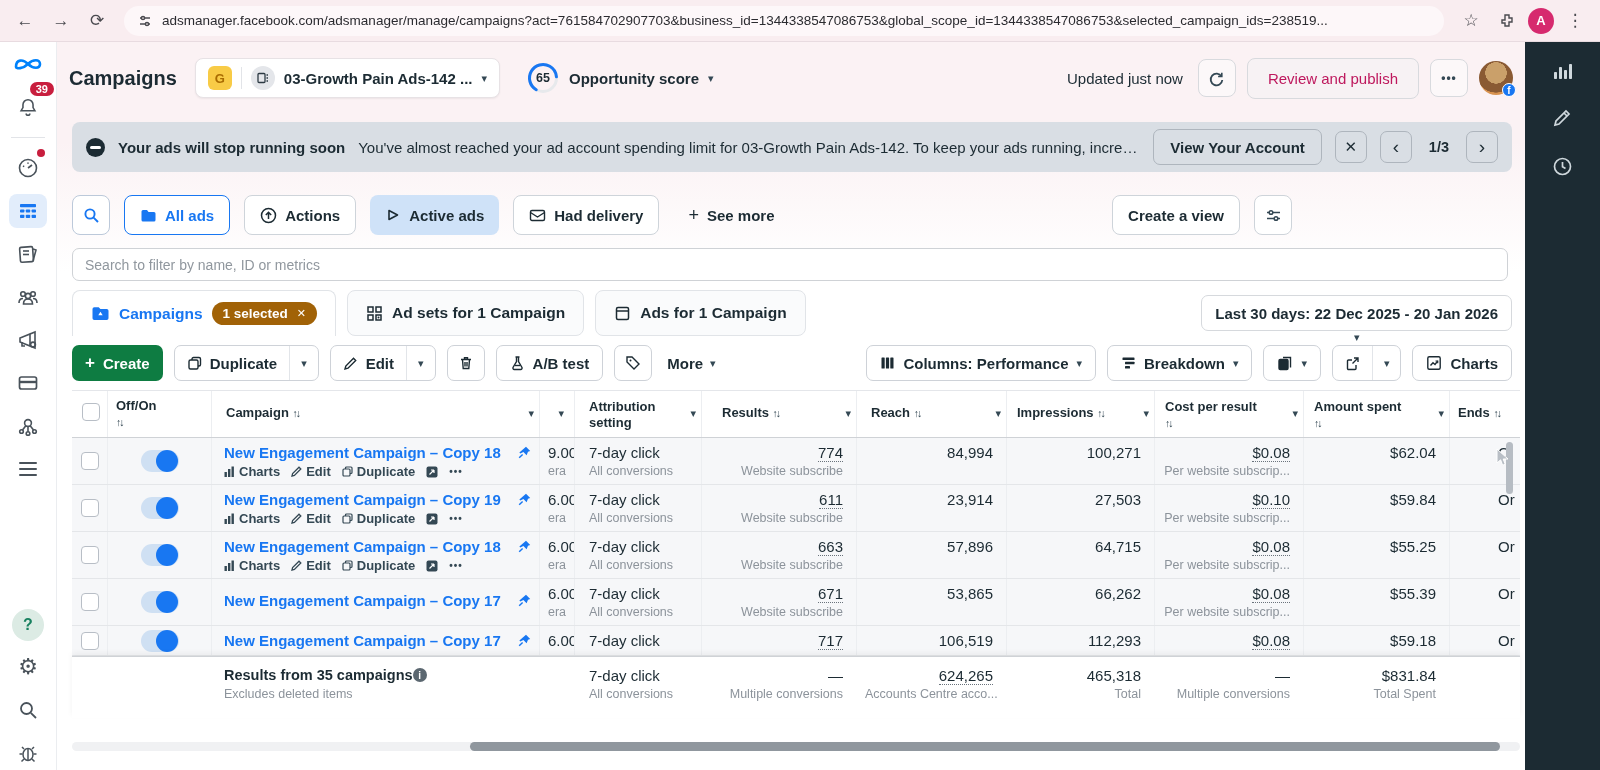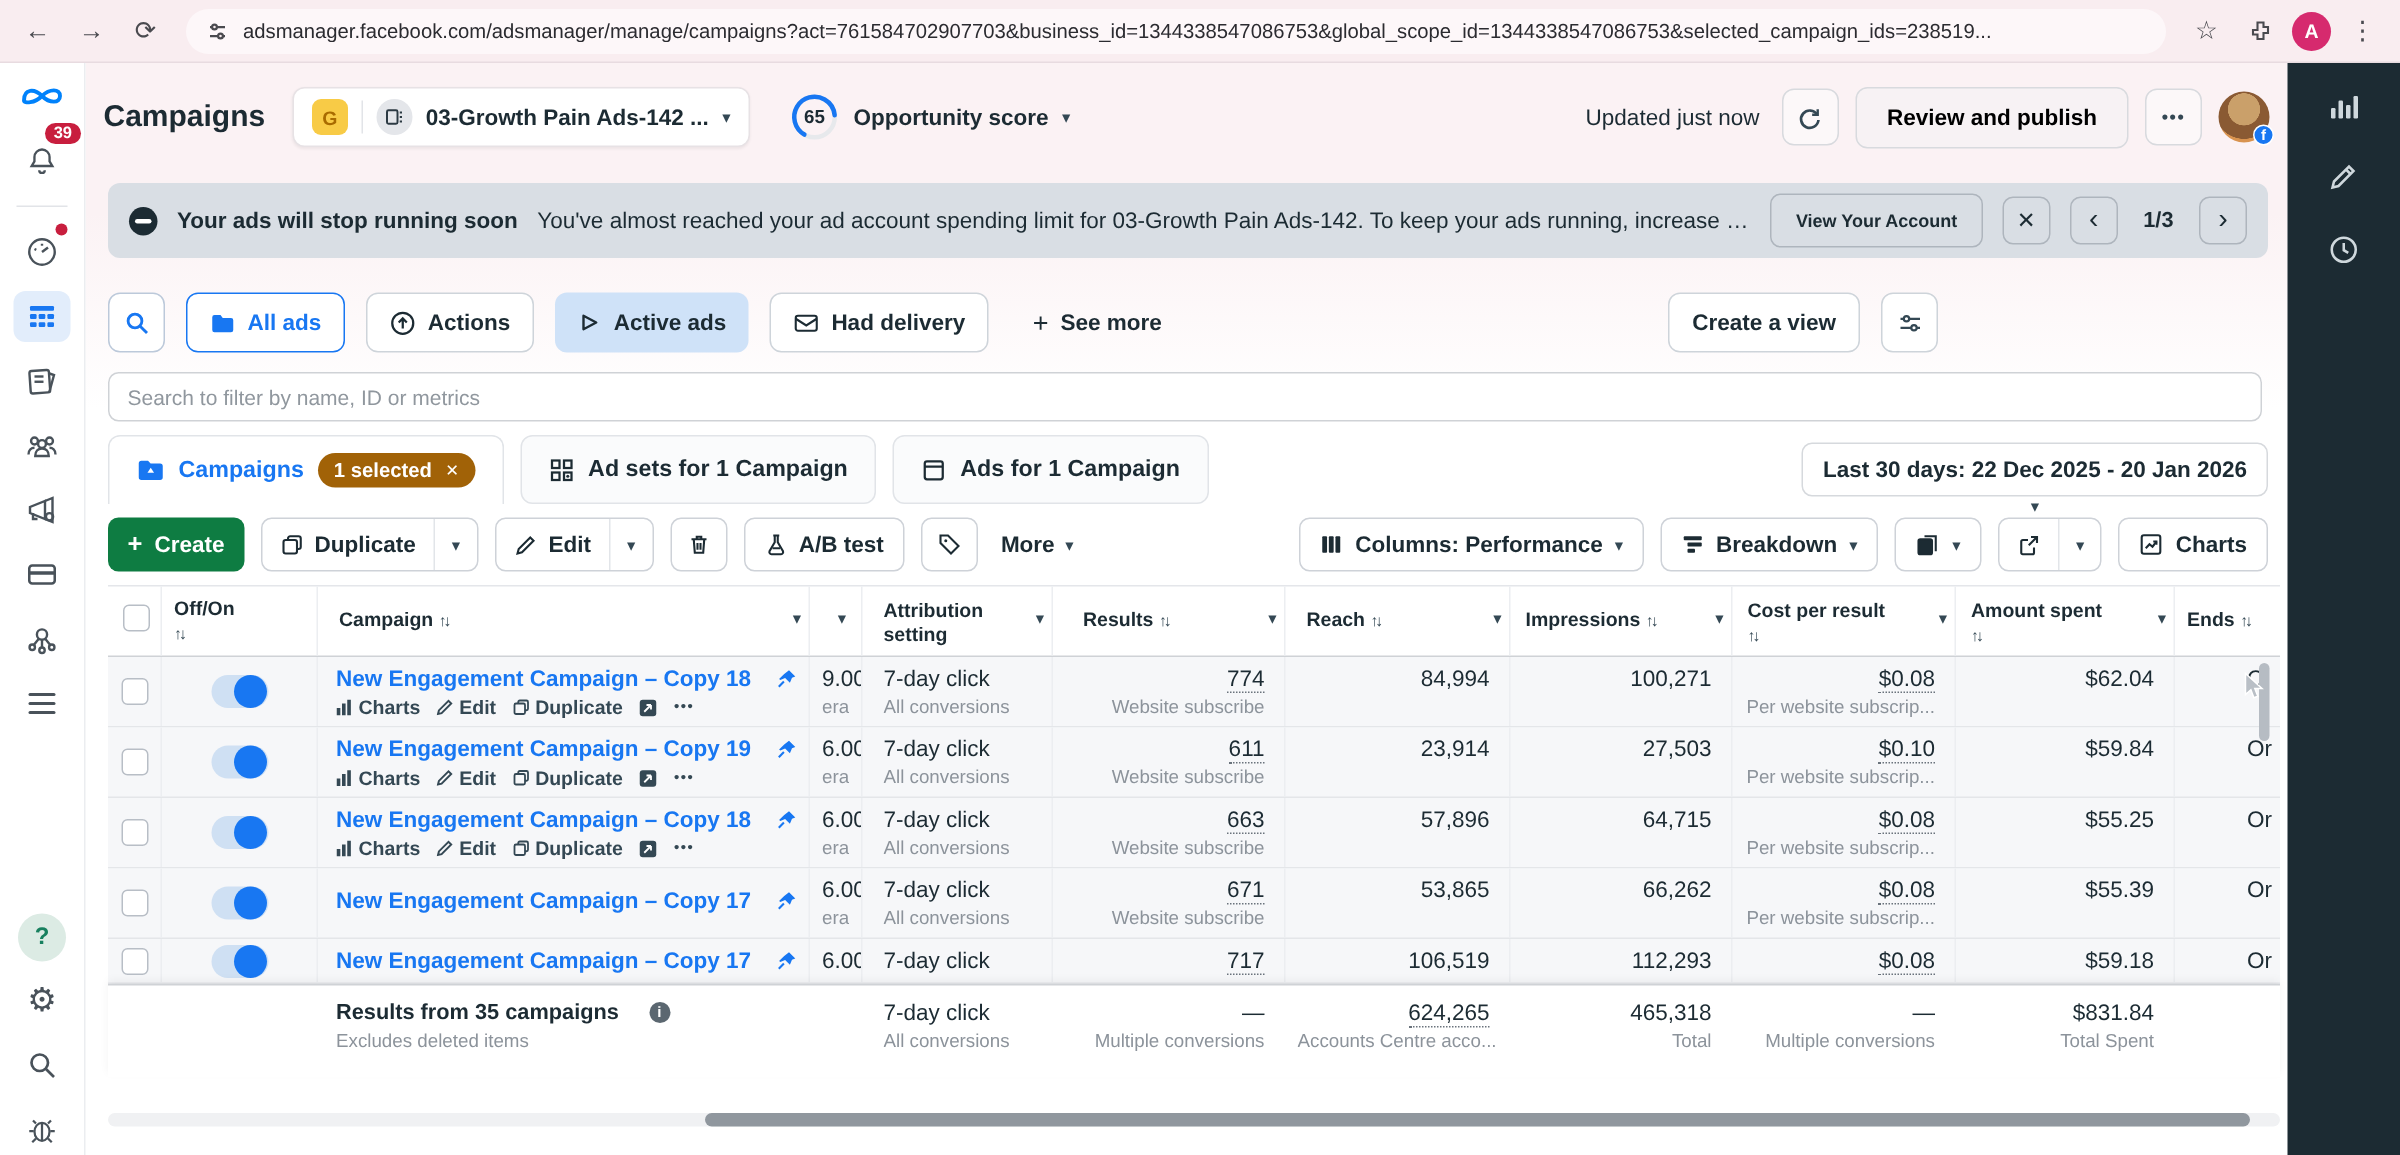--- a/index.html
+++ b/index.html
@@ -38,31 +38,31 @@
   .bizic { width:24px; height:24px; border-radius:50%; background:#e4e6ea; display:flex; align-items:center; justify-content:center; color:#2c3a43; }
   .acctname { font-size:15px; font-weight:600; }
   .car { font-size:11px; color:#344854; }
   .opp { display:flex; align-items:center; gap:9px; margin-left:26px; }
   .oppscore { position:relative; width:34px; height:34px; }
   .oppscore span { position:absolute; inset:0; display:flex; align-items:center; justify-content:center; font-size:12.5px; font-weight:700; }
   .opplabel { font-size:15px; font-weight:600; }
   .headright { margin-left:auto; display:flex; align-items:center; gap:11px; }
   .updated { font-size:15px; color:#1c2b33; margin-right:4px; }
   .sqbtn { width:38px; height:38px; border:1px solid #d8dade; border-radius:8px; background:#fcf8f9; display:flex; align-items:center; justify-content:center; color:#344854; }
-  .reviewbtn { height:41px; border:1px solid #d8dade; border-radius:8px; background:#f7f2f4; color:#000000; font-size:15px; font-weight:700; padding:0 20px; display:flex; align-items:center; }
+  .reviewbtn { height:41px; border:1px solid #d8dade; border-radius:8px; background:#f7f2f4; color:#be185d; font-size:15px; font-weight:400; padding:0 20px; display:flex; align-items:center; }
   .hd-avatar { position:relative; width:34px; height:34px; border-radius:50%; background:radial-gradient(circle at 50% 35%, #caa06a 0 38%, #8a5a33 39% 70%, #d8934f 71%); flex:none; }
   .fb-badge { position:absolute; right:-3px; bottom:-2px; width:14px; height:14px; border-radius:50%; background:#1877f2; color:#fff; font-size:10px; font-weight:700; display:flex; align-items:center; justify-content:center; border:1.5px solid #fff; }
 
   
   .banner { position:absolute; left:15px; top:80px; width:1440px; height:50px; background:#d9dee4; border-radius:8px; display:flex; align-items:center; padding:0 14px; gap:13px; }
   .minus-circ { width:19px; height:19px; border-radius:50%; background:#1c2b33; position:relative; flex:none; }
   .minus-circ::after { content:""; position:absolute; left:4px; right:4px; top:8.5px; height:2.5px; background:#fff; border-radius:2px; }
   .ban-title { font-size:15px; font-weight:700; white-space:nowrap; }
   .ban-msg { font-size:15px; color:#1c2b33; white-space:nowrap; overflow:hidden; text-overflow:ellipsis; flex:1; }
-  .ban-btn { height:36px; border:1px solid #aeb5bd; border-radius:7px; background:transparent; font-size:12px; font-weight:600; color:#1c2b33; padding:0 16px; display:flex; align-items:center; white-space:nowrap; }
+  .ban-btn { height:36px; border:1px solid #aeb5bd; border-radius:7px; background:transparent; font-size:15px; font-weight:600; color:#1c2b33; padding:0 16px; display:flex; align-items:center; white-space:nowrap; }
   .ban-sq { width:32px; height:32px; border:1px solid #aeb5bd; border-radius:7px; display:flex; align-items:center; justify-content:center; font-size:15px; color:#1c2b33; flex:none; }
   .pager { font-size:14.5px; font-weight:600; padding:0 4px; }
 
   
   .filterrow { position:absolute; left:15px; top:153px; width:1220px; display:flex; align-items:center; gap:14px; }
   .chip { height:40px; border-radius:8px; display:flex; align-items:center; gap:8px; padding:0 15px; font-size:15px; font-weight:600; background:#fff; border:1px solid #ced4da; color:#1c2b33; }
   .chip-search { width:38px; justify-content:center; padding:0; border-color:#bcc9da; color:#1877f2; }
   .chip-blue { border:1px solid #1877f2; color:#1877f2; }
   .chip-sel { background:#cfe2f8; border:none; }
   .chip-plain { border:none; background:transparent; font-weight:600; }
@@ -109,21 +109,21 @@
   .camp-actions span { display:flex; align-items:center; gap:4px; }
   .num { font-size:15px; text-align:right; padding-right:5px; white-space:nowrap; }
   .sub { font-size:12.5px; color:#8c939b; text-align:right; padding-right:5px; margin-top:3px; white-space:nowrap; overflow:hidden; }
   .sub-l,.val { text-align:left; }
   .val { font-size:15px; white-space:nowrap; }
   .dotu { border-bottom:1px dotted #6a737c; }
   .c-ends .val { padding-left:40px; }
   .row-cut { height:30px; }
   .tfoot { height:62px; background:#fff; border-top:1px solid #cfd2d6; box-shadow:0 -3px 6px rgba(0,0,0,.05); position:relative; }
   .tfoot .c { border-right:1px solid transparent; padding-top:10px; }
-  .f-title { font-size:14.5px; font-weight:700; display:flex; align-items:center; gap:20px; }
+  .f-title { font-size:14.5px; font-weight:700; display:flex; align-items:center; gap:0; }
   .f-sub { font-size:12.5px; color:#8c939b; margin-top:4px; }
   .info-i { width:14px; height:14px; border-radius:50%; background:#5b6770; color:#fff; font-size:10px; font-weight:700; display:inline-flex; align-items:center; justify-content:center; font-style:normal; }
 
   
   .hscroll { position:absolute; left:15px; top:700px; width:1448px; height:9px; border-radius:5px; background:#f0f1f3; }
   .hthumb { position:absolute; left:398px; top:0; width:1030px; height:9px; border-radius:5px; background:#90979e; }
   .vthumb { position:absolute; left:1449px; top:400px; width:7px; height:52px; border-radius:4px; background:#b6bcc3; }
   .cursor { position:absolute; left:1424px; top:58px; z-index:4; }
 </style>
 </head>

